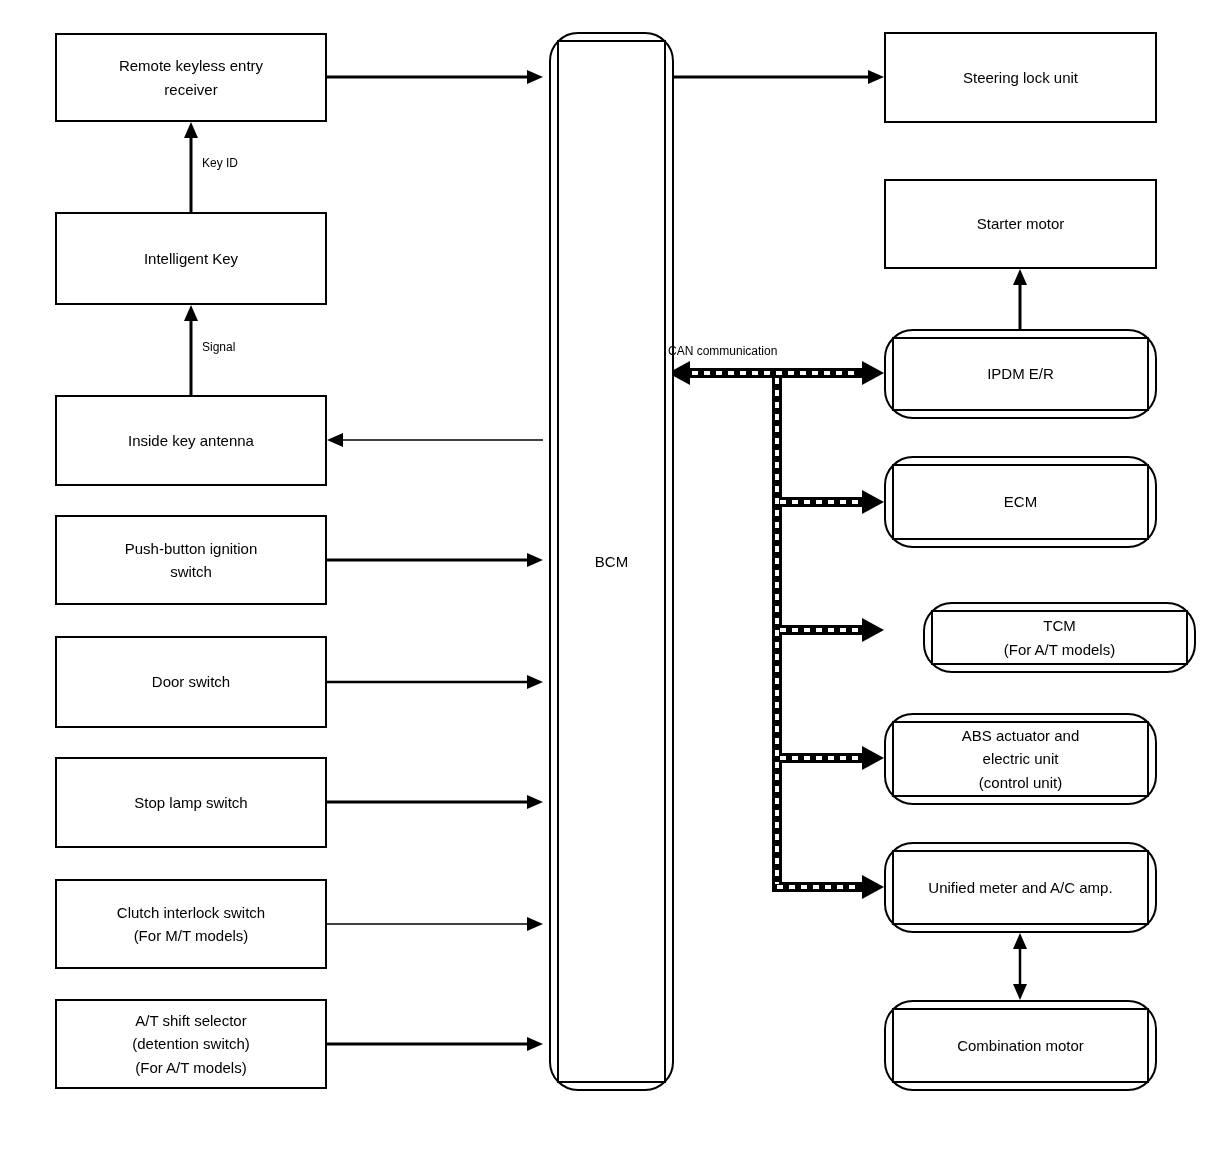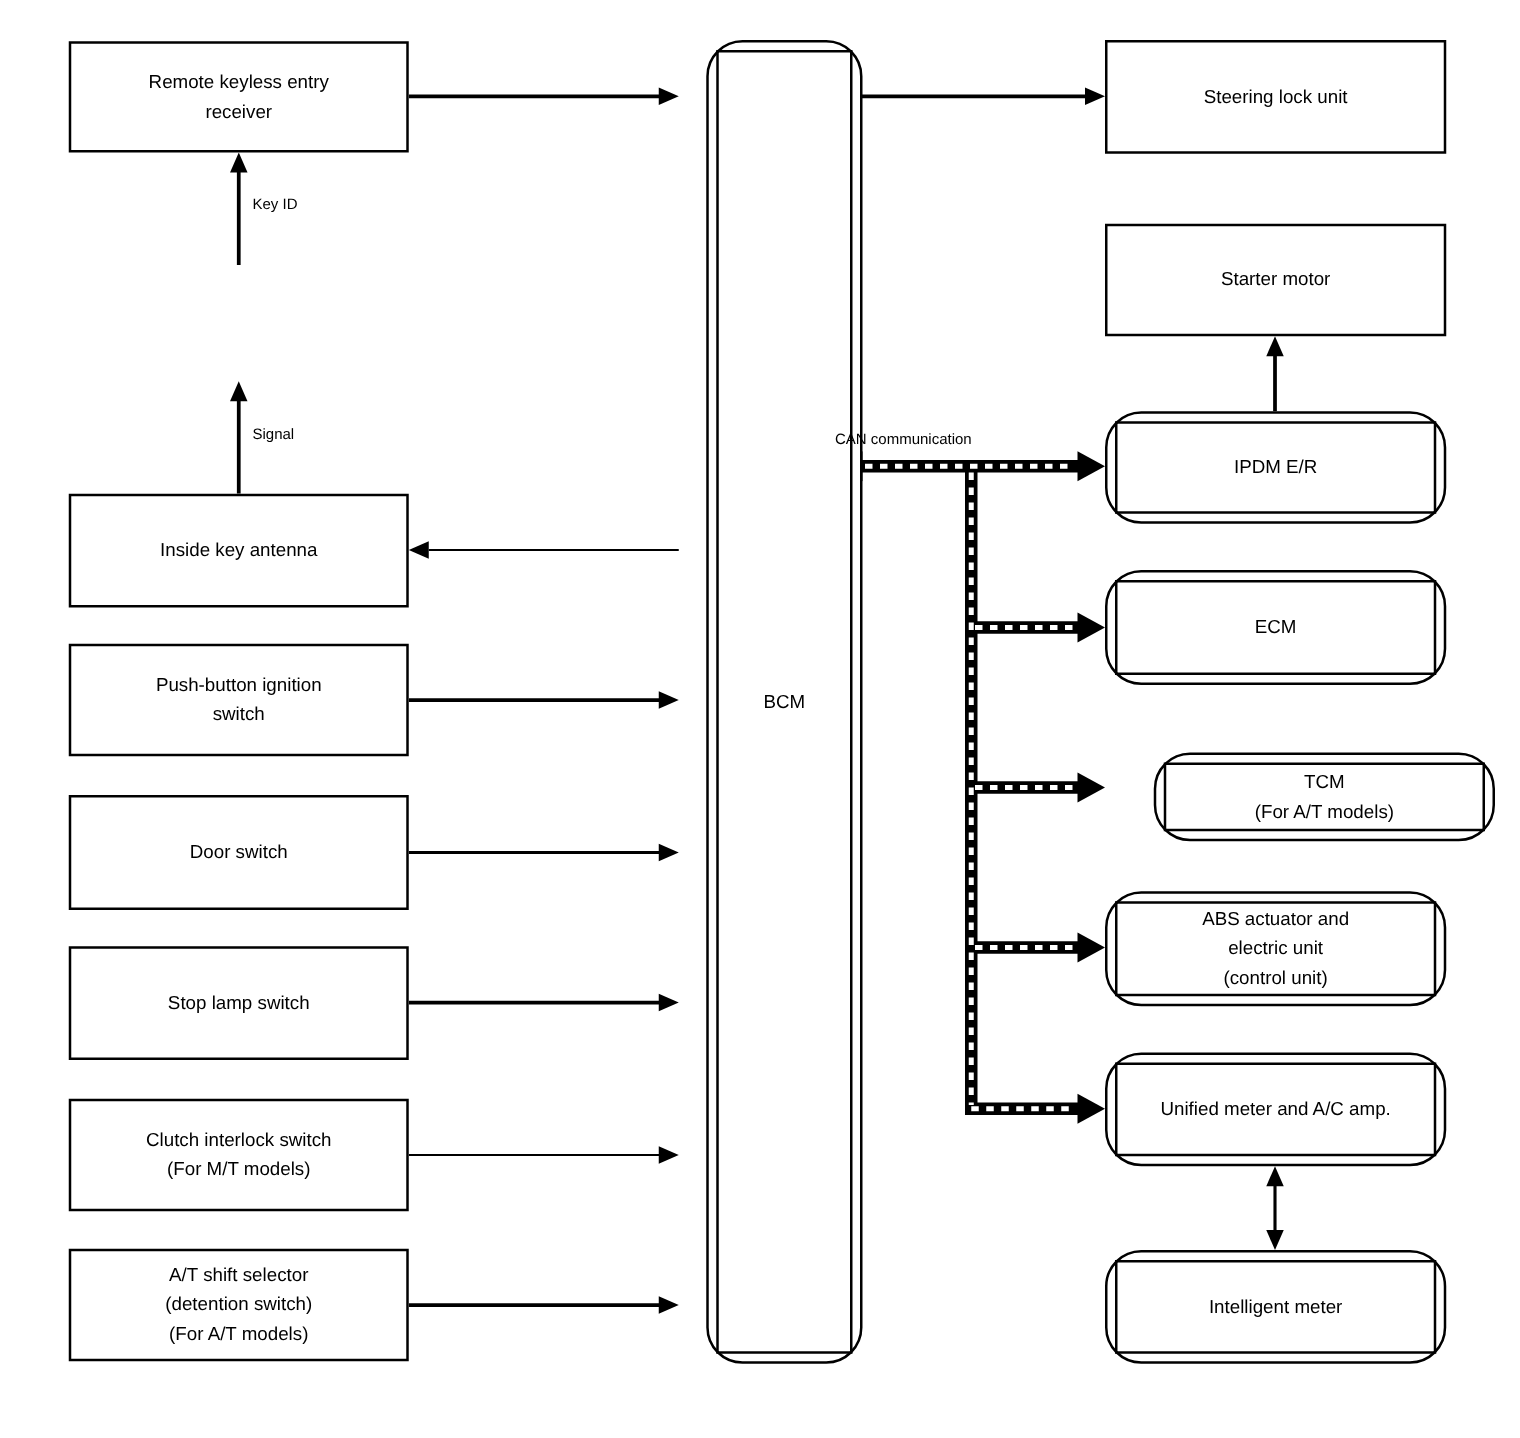--- a/index.html
+++ b/index.html
@@ -143,20 +143,23 @@
       <line class="dash" x1="780" y1="630" x2="858" y2="630" stroke-width="4" stroke-dasharray="6 6"></line>
       <line class="dash" x1="780" y1="758" x2="858" y2="758" stroke-width="4" stroke-dasharray="6 6"></line>
       <line class="dash" x1="777" y1="887" x2="858" y2="887" stroke-width="4" stroke-dasharray="6 6"></line>
     </g>
   </svg>
 
   <div class="box" style="left:55px; top:33px; width:272px; height:89px;">
     <span class="lbl">Remote keyless entry
 receiver</span>
   </div>
+  <div class="box" style="left:55px; top:212px; width:272px; height:93px;">
+    <span class="lbl">Intelligent Key</span>
+  </div>
   <div class="box" style="left:55px; top:395px; width:272px; height:91px;">
     <span class="lbl">Inside key antenna</span>
   </div>
   <div class="box" style="left:55px; top:515px; width:272px; height:90px;">
     <span class="lbl">Push-button ignition
 switch</span>
   </div>
   <div class="box" style="left:55px; top:636px; width:272px; height:92px;">
     <span class="lbl">Door switch</span>
   </div>
@@ -166,21 +169,21 @@
   <div class="box" style="left:55px; top:879px; width:272px; height:90px;">
     <span class="lbl">Clutch interlock switch
 (For M/T models)</span>
   </div>
   <div class="box" style="left:55px; top:999px; width:272px; height:90px;">
     <span class="lbl">A/T shift selector
 (detention switch)
 (For A/T models)</span>
   </div>
 
-  <div class="box dbl" style="left:565px; top:32px; width:125px; height:1059px;">
+  <div class="box dbl" style="left:549px; top:32px; width:125px; height:1059px;">
     <div class="inner">
       <span class="lbl">BCM</span>
     </div>
   </div>
 
   <div class="box" style="left:884px; top:32px; width:273px; height:91px;">
     <span class="lbl">Steering lock unit</span>
   </div>
   <div class="box" style="left:884px; top:179px; width:273px; height:90px;">
     <span class="lbl">Starter motor</span>
@@ -208,21 +211,21 @@
 (control unit)</span>
     </div>
   </div>
   <div class="box dbl" style="left:884px; top:842px; width:273px; height:91px;">
     <div class="inner">
       <span class="lbl">Unified meter and A/C amp.</span>
     </div>
   </div>
   <div class="box dbl" style="left:884px; top:1000px; width:273px; height:91px;">
     <div class="inner">
-      <span class="lbl">Intelligent meter</span>
+      <span class="lbl">Combination motor</span>
     </div>
   </div>
 
   <div class="edge-label" style="left:202px; top:156px;">Key ID</div>
   <div class="edge-label" style="left:202px; top:340px;">Signal</div>
   <div class="edge-label centered" style="left:668px; top:344px; width:216px;">CAN communication</div>
 
 </div>
 
 </body></html>

